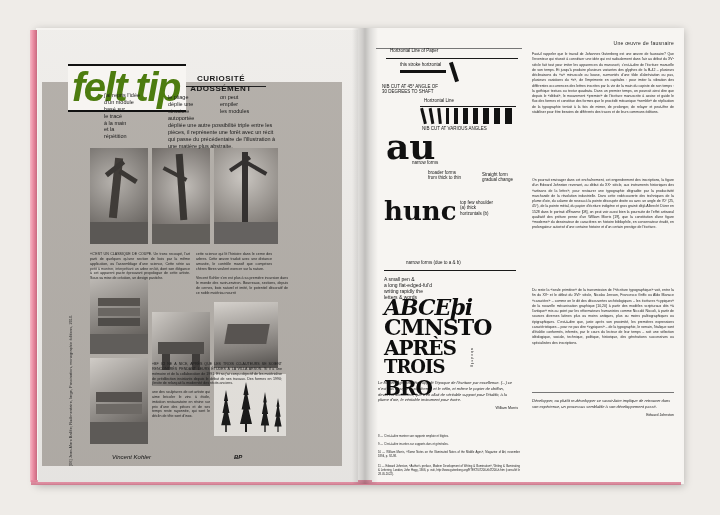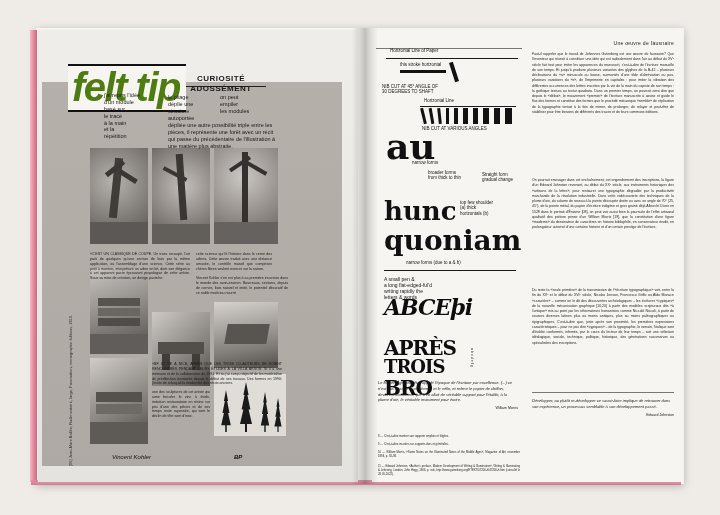--- a/index.html
+++ b/index.html
@@ -393,29 +393,29 @@
       <div class="hand" style="left:50px; top:122px; width:52px; white-space:pre-line;">broader forms
 from thick to thin</div>
       <div class="hand" style="left:104px; top:124px; width:40px; white-space:pre-line;">Straight form
 gradual change</div>
 
       <div class="calig calig-big" style="left:6px; top:148px; font-size:26px;">hunc</div>
       <div class="hand" style="left:82px; top:152px; width:56px; white-space:pre-line;">top few shoulder
 (a) thick
 horizontals (b)</div>
 
-      <div class="calig calig-big" style="left:6px; top:176px; font-size:28px;">quoniam</div>
       <div class="hand" style="left:28px; top:212px;">narrow forms (due to a &amp; b)</div>
       <div class="rule" style="left:6px; top:222px; width:132px; height:.6px;"></div>
 
       <div class="hand" style="left:6px; top:228px; width:70px; white-space:pre-line; font-size:5px;">A small pen &amp;
 a long flat-edged-ful'd
 writing rapidly the
 letters &amp; words</div>
       <div class="abc-block" style="left:6px; top:246px; font-size:22px;font-style:italic;">ABCEþi</div>
+      <div class="abc-block" style="left:6px; top:266px; font-size:22px;">CMNSTO</div>
       <div class="abc-block" style="left:6px; top:288px; font-size:20px;">APRÈS</div>
       <div class="abc-block" style="left:6px; top:308px; font-size:18px;">TROIS</div>
       <div class="abc-block" style="left:6px; top:328px; font-size:20px;">BRO</div>
       <div class="tiny-rot" style="left:96px; top:300px; transform:rotate(90deg);">a b c d e f g</div>
     </div>
 
     <div class="body-col" style="left:160px; top:22px; width:142px;">Faut-il rappeler que le travail de Johannes Gutenberg est une œuvre de faussaire? Que l'inventeur qui réussit à constituer une idée qui est radicalement dans l'air au début du XVᵉ siècle fait tout pour imiter les apparences du manuscrit, c'est-à-dire de l'écriture manuelle de son temps. Et jusqu'à produire plusieurs variantes des glyphes de la B-42 – plusieurs déclinaisons du «a» minuscule ou basse, surmontés d'une tilde d'abréviation ou pas, plusieurs variations du «s», de l'imprimerie en capitales : pour imiter la vibration des différentes occurrences des lettres inscrites par la vie de la main du copiste de son temps : la gothique textura ou textur quadrata. Dans un premier temps, on pourrait ainsi dire que depuis le «début», le mouvement «premier» de l'écriture manuscrite à assise et guide le flux des formes et constitue des formes que le procédé mécanique «semble» de réplication de la typographie tentait à la fois de mimer, de prolonger, de relayer et peut-être de stabiliser pour être besoins de différents des traces et de leurs communs éditions.</div>
     <div class="body-col" style="left:160px; top:148px; width:142px;">On pourrait envisager dans cet enchaînement, cet engendrement des inscriptions, la figure d'un Edward Johnston revenant, au début du XXᵉ siècle, aux instruments historiques des «artisans de la lettre», pour restaurer une typographie dégradée par la productivité marchande de la révolution industrielle. Dans cette redécouverte des techniques de la plume d'oie, du calame de roseau à la pointe découpée droite ou avec un angle de 70° (25, 45°), de la pointe métal, du papier d'écriture indigène et gros grainé déjà Albrecht Dürer en 1528 dans le portrait d'Érasme [08], on peut voir aussi bien la poursuite de l'effet artisanal qualitatif des préture pense d'un William Morris [19], que la constitution d'une figure «moderne» du dessinateur de caractères en histoire bibliophile, en conservateur érudit, en prolongateur autorisé d'une certaine histoire et d'un certain prestige de l'écriture.</div>
     <div class="body-col" style="left:160px; top:258px; width:142px;">Du reste la «seule primitive» de la transmission de l'«écriture typographique» voit, entre la fin du XVᵉ et le début du XVIᵉ siècle, Nicolas Jenson, Francesco Griffo ou Aldo Manuce «caractère» – comme on le dit des découvertes archéologiques – les écritures «cypiques» de la nouvelle mécanisation graphique [10,20] à partir des modèles scripturaux dits «à l'antique» mis au point par les réformateurs humanistes comme Niccolò Niccoli, à partir de sources diverses latines plus ou moins antiques, plus ou moins paléographiques ou épigraphiques. C'est-à-dire que, juste après son proximité, les premières expressions caractéristiques – pour ne pas dire «cypiques» – de la typographie, le romain, l'italique sont d'établie conformés, infemés, par le cours du lecteur de leur temps – soit une sélection idéologique, sociale, technique, politique, historique, des générations successives ou spécialisées des inscriptions.</div>
 

